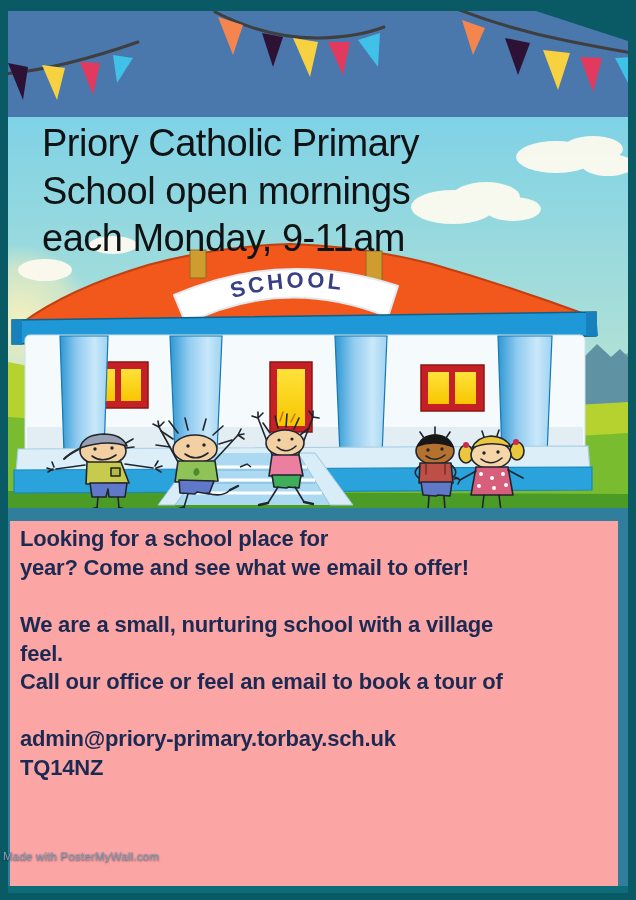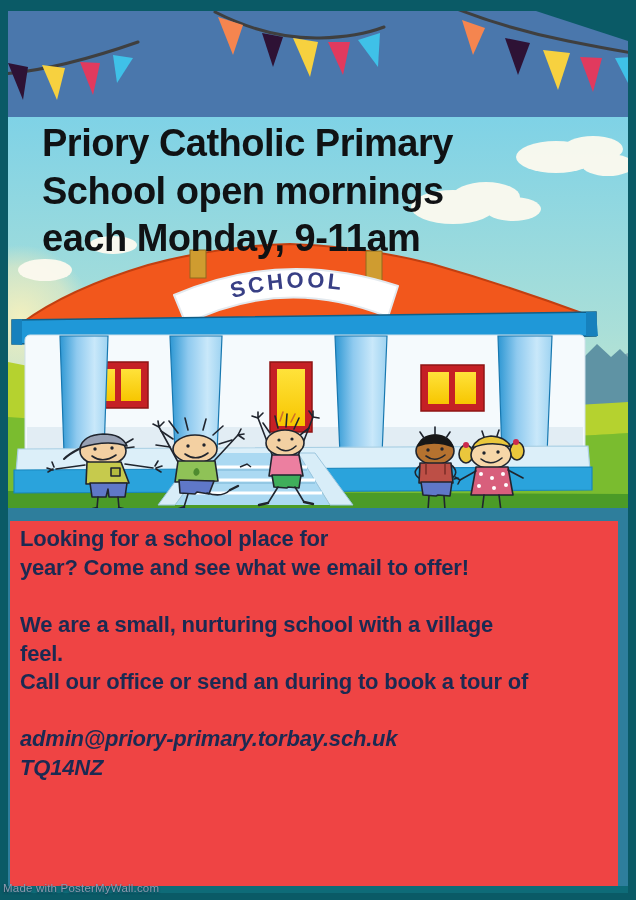--- a/index.html
+++ b/index.html
@@ -8,33 +8,33 @@
     background:#0a5a66;
     font-family:"Liberation Sans","DejaVu Sans",sans-serif;
   }
   .poster *{box-sizing:border-box;}
   .header{position:absolute;left:8px;top:11px;width:620px;height:107px;background:#4a77ac;overflow:hidden;}
   .corner-cut{position:absolute;right:0;top:0;width:92px;height:30px;background:#0a5a66;
     clip-path:polygon(0 0,100% 0,100% 100%);}
   .scene{position:absolute;left:8px;top:117px;width:620px;height:391px;}
   .lower-bg{position:absolute;left:8px;top:508px;width:620px;height:385px;background:#2e7e9c;}
   .bottom-strip{position:absolute;left:8px;top:886px;width:620px;height:7px;background:#0e6b78;}
-  .panel{position:absolute;left:10px;top:521px;width:608px;height:365px;background:#ef4444;
+  .panel{position:absolute;left:10px;top:521px;width:608px;height:365px;background:#fca5a5;
     padding:4px 0 0 10px;color:#1b2a52;}
   .panel .line{white-space:pre;font-size:22px;line-height:28.6px;font-weight:bold;letter-spacing:-0.2px;}
   .panel .para{margin:0 0 29px 0;}
-  .panel .para:last-child{margin-bottom:0;font-style:italic;}
+  .panel .para:last-child{margin-bottom:0;}
   .panel .para2{margin-bottom:28px;}
   .title{
     position:absolute;left:42px;top:120px;width:575px;color:#101214;
-    font-size:38px;line-height:47.5px;font-weight:bold;letter-spacing:-0.5px;
+    font-size:38px;line-height:47.5px;font-weight:normal;letter-spacing:-0.5px;
   }
   .title div{white-space:nowrap;}
   .watermark{
-    position:absolute;left:3px;top:882px;font-size:11.5px;color:#8e9bb0;
+    position:absolute;left:3px;top:850px;font-size:11.5px;color:#8e9bb0;
     text-shadow:0 1px 2px rgba(15,40,60,.85);letter-spacing:.2px;
   }
 </style>
 </head>
 <body>
 
 <div class="poster">
 
   <div class="header">
     <svg width="620" height="107" viewBox="0 0 620 107">
@@ -298,21 +298,21 @@
   <div class="bottom-strip"></div>
 
   <div class="panel">
     <div class="para">
       <div class="line">Looking for a school place for</div>
       <div class="line">year? Come and see what we email to offer!</div>
     </div>
     <div class="para para2">
       <div class="line">We are a small, nurturing school with a village</div>
       <div class="line">feel.</div>
-      <div class="line">Call our office or send an during to book a tour of</div>
+      <div class="line">Call our office or feel an email to book a tour of</div>
     </div>
     <div class="para">
       <div class="line">admin@priory-primary.torbay.sch.uk</div>
       <div class="line">TQ14NZ</div>
     </div>
   </div>
 
   <div class="watermark">Made with PosterMyWall.com</div>
 </div>
 

